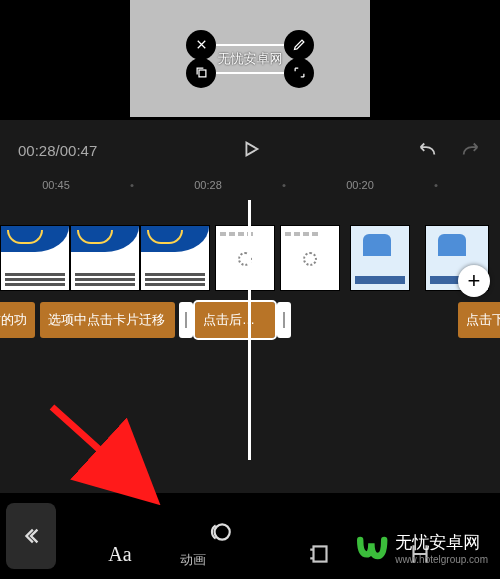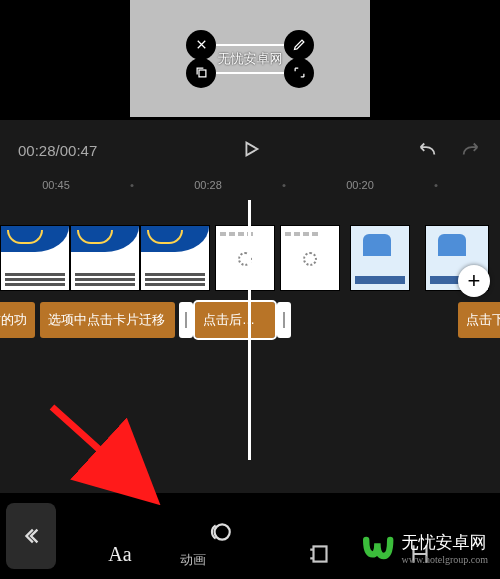--- a/index.html
+++ b/index.html
@@ -75,21 +75,21 @@
   .tool.t1 .ico { font-family: Georgia, serif; font-weight: 500; color: #eee; }
 
   
   .arrow { position: absolute; left: 40px; top: 395px; width: 150px; height: 120px; z-index: 50; pointer-events: none; }
 
   
   .watermark { position: absolute; right: 12px; bottom: 14px; display: flex; align-items: center; gap: 6px; z-index: 60; }
   .wm-logo { width: 32px; height: 32px; position: relative; }
   .wm-logo svg { width: 32px; height: 32px; }
   .wm-text { color: #fff; font-size: 17px; font-weight: 500; }
-  .wm-sub { color: #888; font-size: 10px; font-family: Liberation Serif, serif; }
+  .wm-sub { color: #888; font-size: 10px; }
 </style>
 </head>
 <body>
 
 <div class="root">
 
   <div class="preview">
     <div class="frame">
       <div class="caption-box" style="width:128px;height:58px">
         <div class="hbar top"></div>

